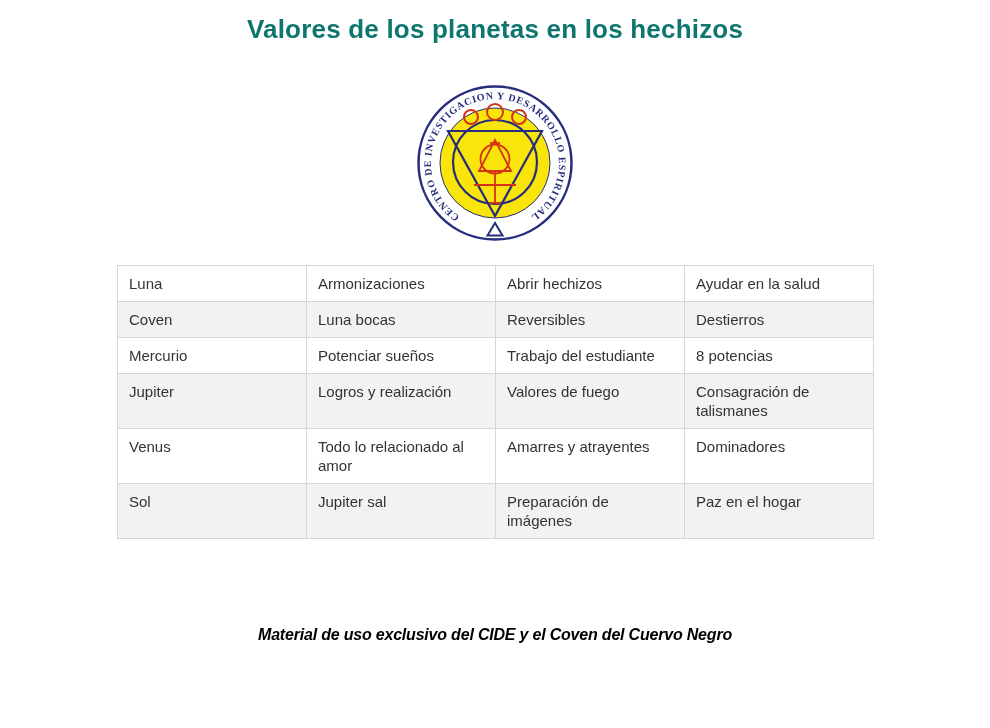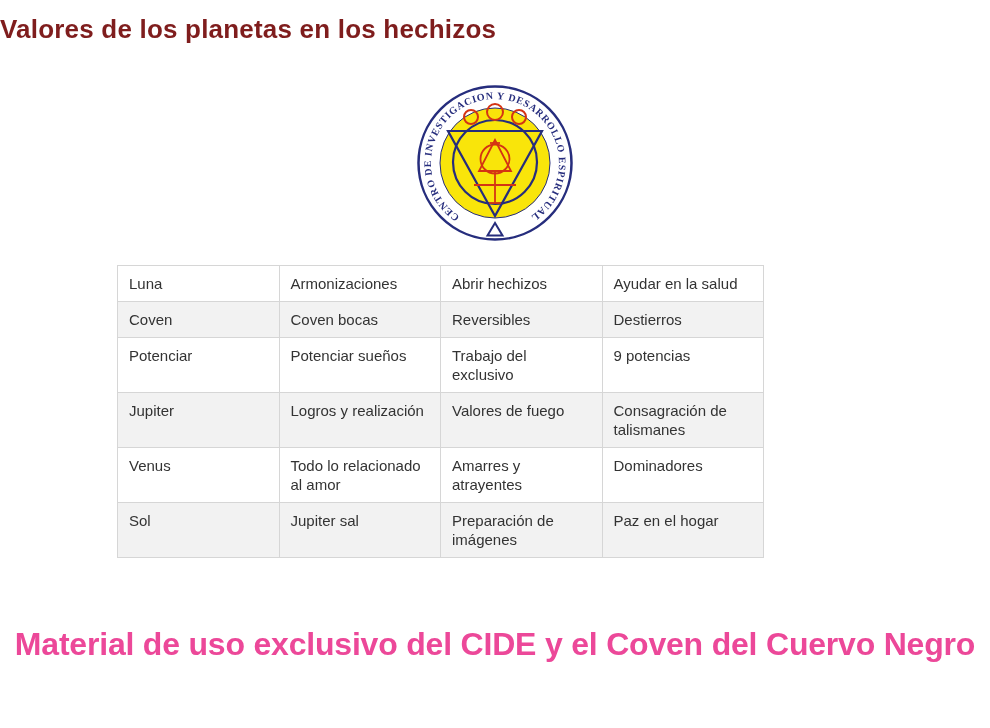--- a/index.html
+++ b/index.html
@@ -12,59 +12,60 @@
   }
   .page {
     position: relative;
     width: 990px; height: 728px;
     background: #ffffff;
   }
   .page-title {
     position: absolute;
     top: 14px; left: 0;
     width: 100%;
-    text-align: left;
+    text-align: center;
     font-size: 26px;
     font-weight: bold;
-    color: #7f1d1d;
+    color: #0f766e;
     letter-spacing: 0.2px;
   }
   .logo-wrap {
     position: absolute;
     top: 82px; left: 50%;
     transform: translateX(-50%);
     width: 160px; height: 162px;
   }
   .planets-table {
     position: absolute;
     top: 265px; left: 117px;
-    width: 647px;
+    width: 757px;
     border-collapse: collapse;
     table-layout: fixed;
     font-size: 15px;
     color: #333333;
   }
   .planets-table td {
     border: 1px solid #d6d6d6;
     padding: 8px 11px;
     line-height: 19px;
     vertical-align: top;
     word-wrap: break-word;
   }
   .planets-table tr:nth-child(even) { background: #f2f2f2; }
   .planets-table tr:nth-child(odd)  { background: #ffffff; }
   .page-footer {
     position: absolute;
     top: 626px; left: 0;
     width: 100%;
     text-align: center;
-    font-size: 32px;
+    font-size: 16px;
     font-weight: bold;
-    color: #ec4899;
+    color: #000000;
     letter-spacing: -0.2px;
+    font-style: italic;
   }
 </style>
 </head>
 <body>
 
 <div class="page">
 
   <h1 class="page-title">Valores de los planetas en los hechizos</h1>
 
   <div class="logo-wrap">
@@ -107,29 +108,29 @@
   <table class="planets-table">
     <tbody>
         <tr>
           <td>Luna</td>
           <td>Armonizaciones</td>
           <td>Abrir hechizos</td>
           <td>Ayudar en la salud</td>
         </tr>
         <tr>
           <td>Coven</td>
-          <td>Coven bocas</td>
+          <td>Luna bocas</td>
           <td>Reversibles</td>
           <td>Destierros</td>
         </tr>
         <tr>
-          <td>Potenciar</td>
+          <td>Mercurio</td>
           <td>Potenciar sueños</td>
-          <td>Trabajo del exclusivo</td>
-          <td>9 potencias</td>
+          <td>Trabajo del estudiante</td>
+          <td>8 potencias</td>
         </tr>
         <tr>
           <td>Jupiter</td>
           <td>Logros y realización</td>
           <td>Valores de fuego</td>
           <td>Consagración de talismanes</td>
         </tr>
         <tr>
           <td>Venus</td>
           <td>Todo lo relacionado al amor</td>

